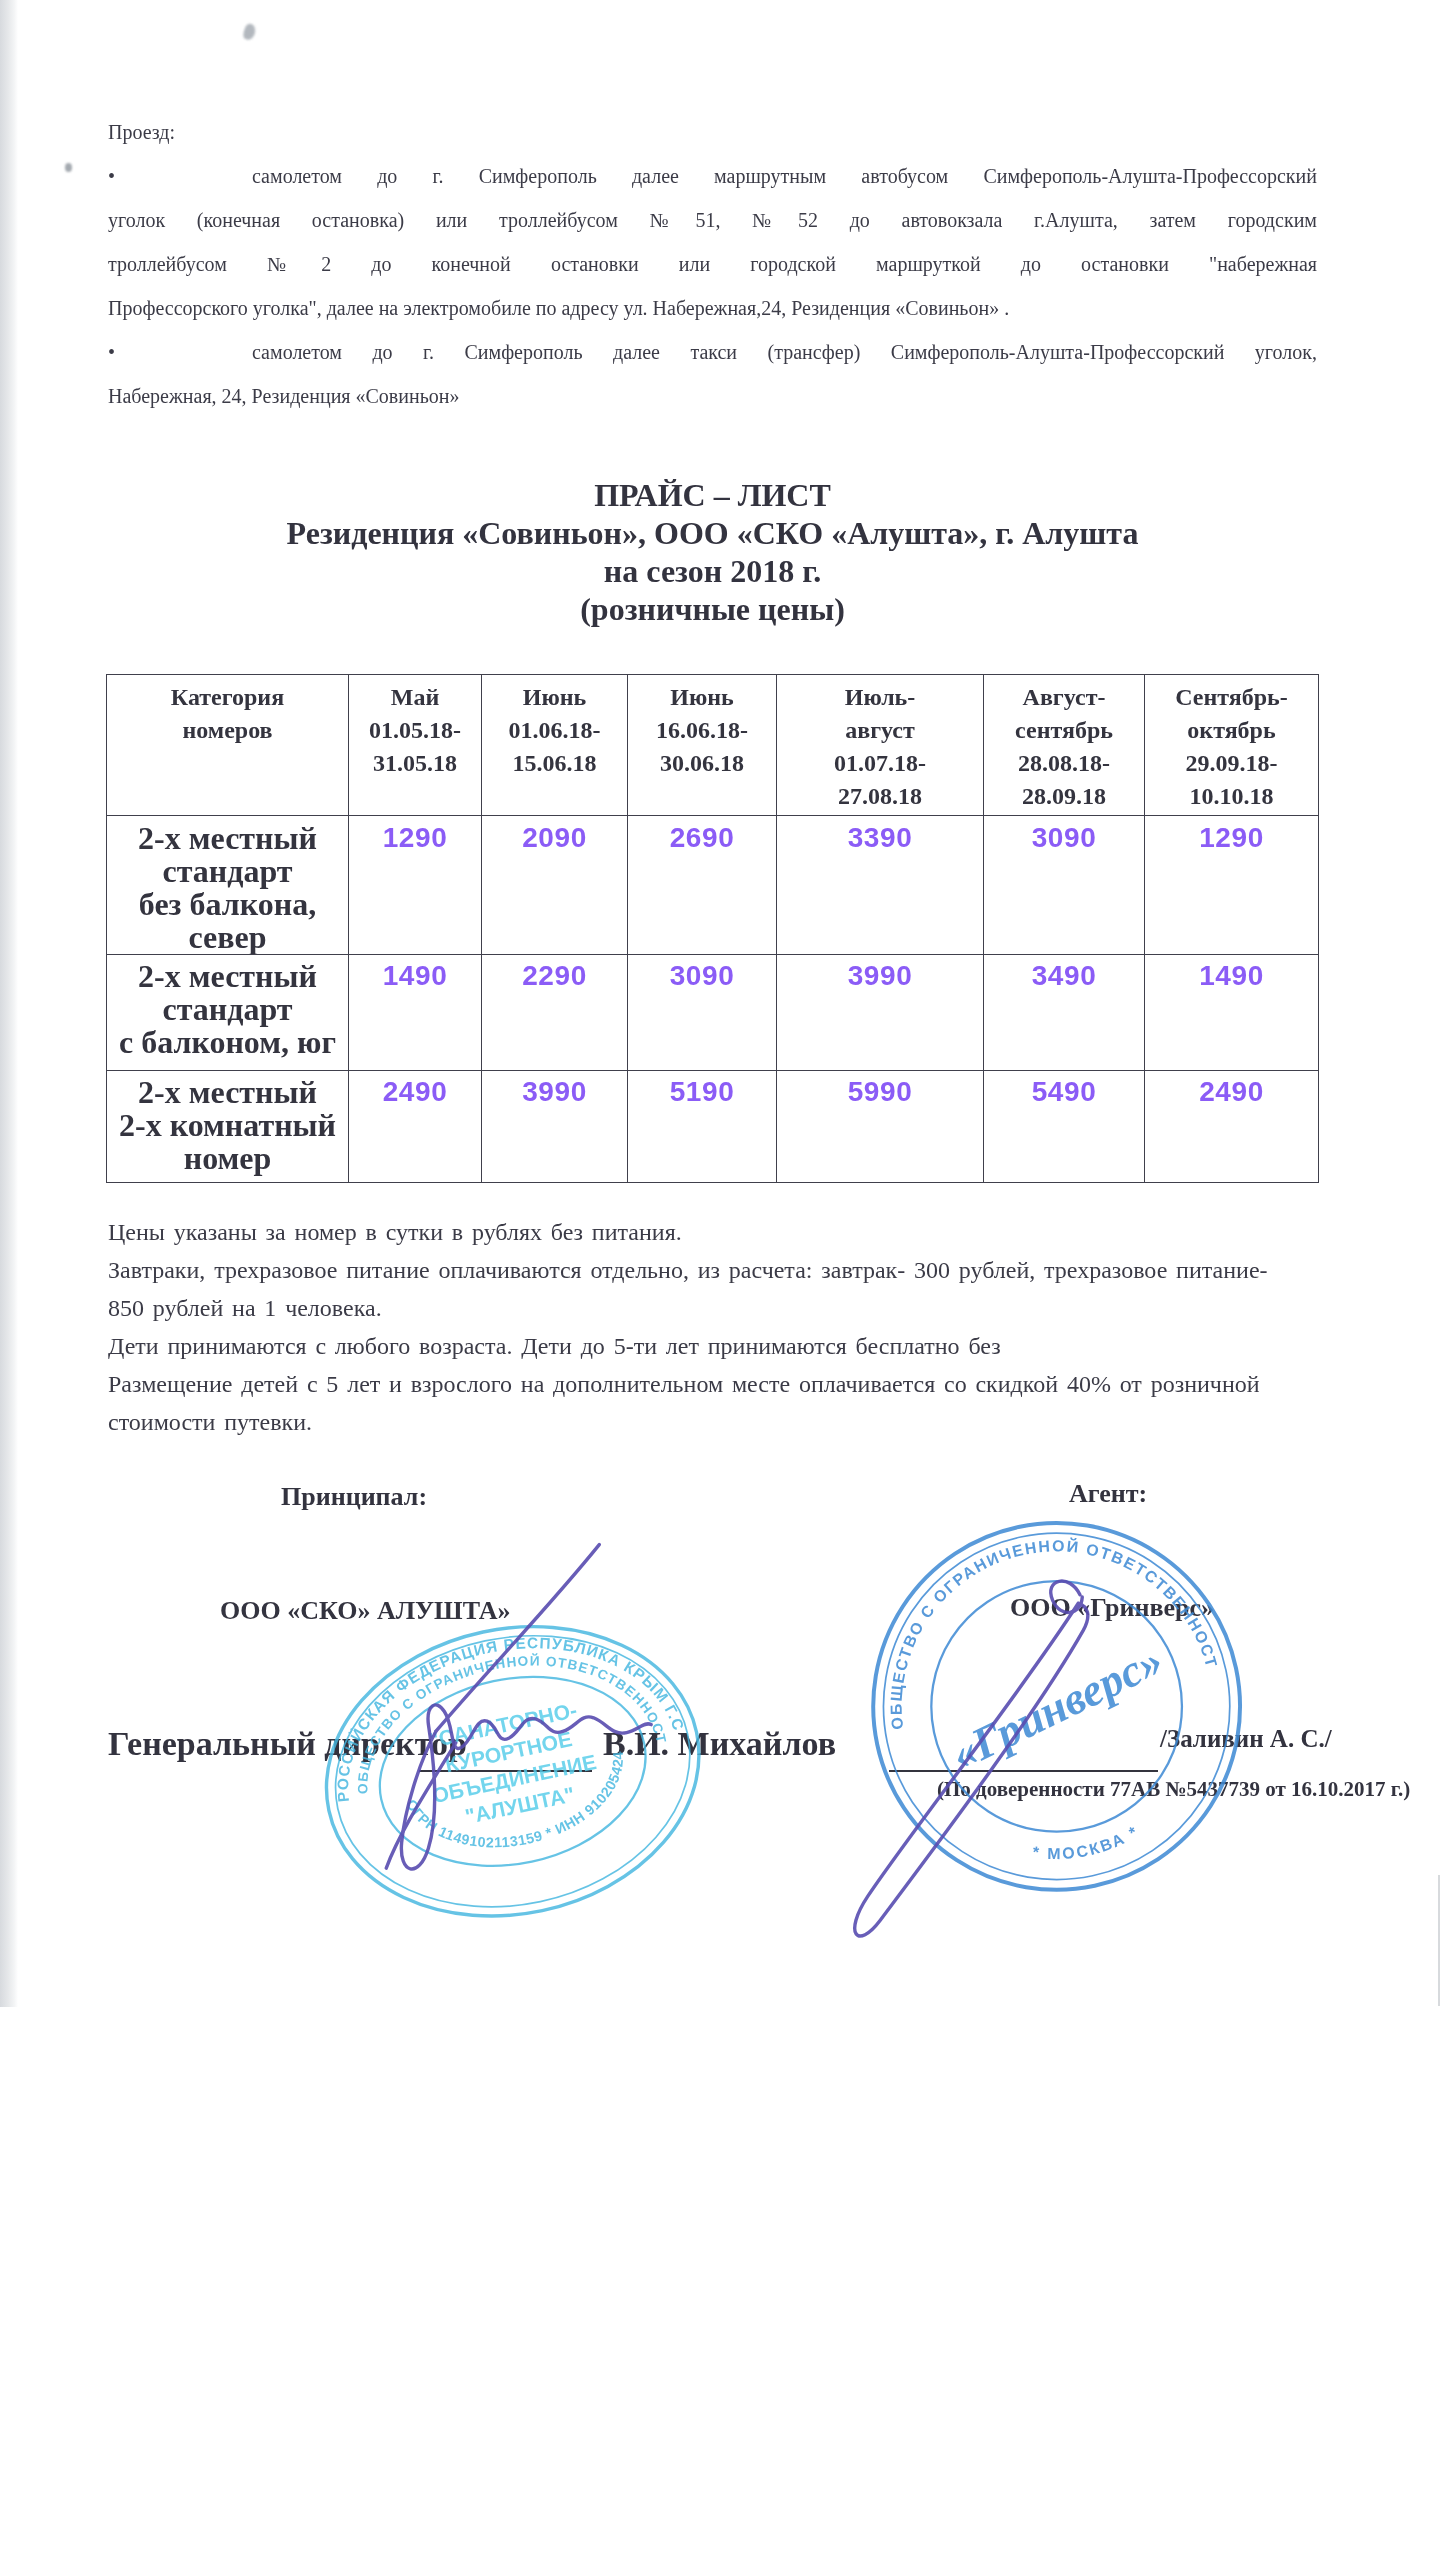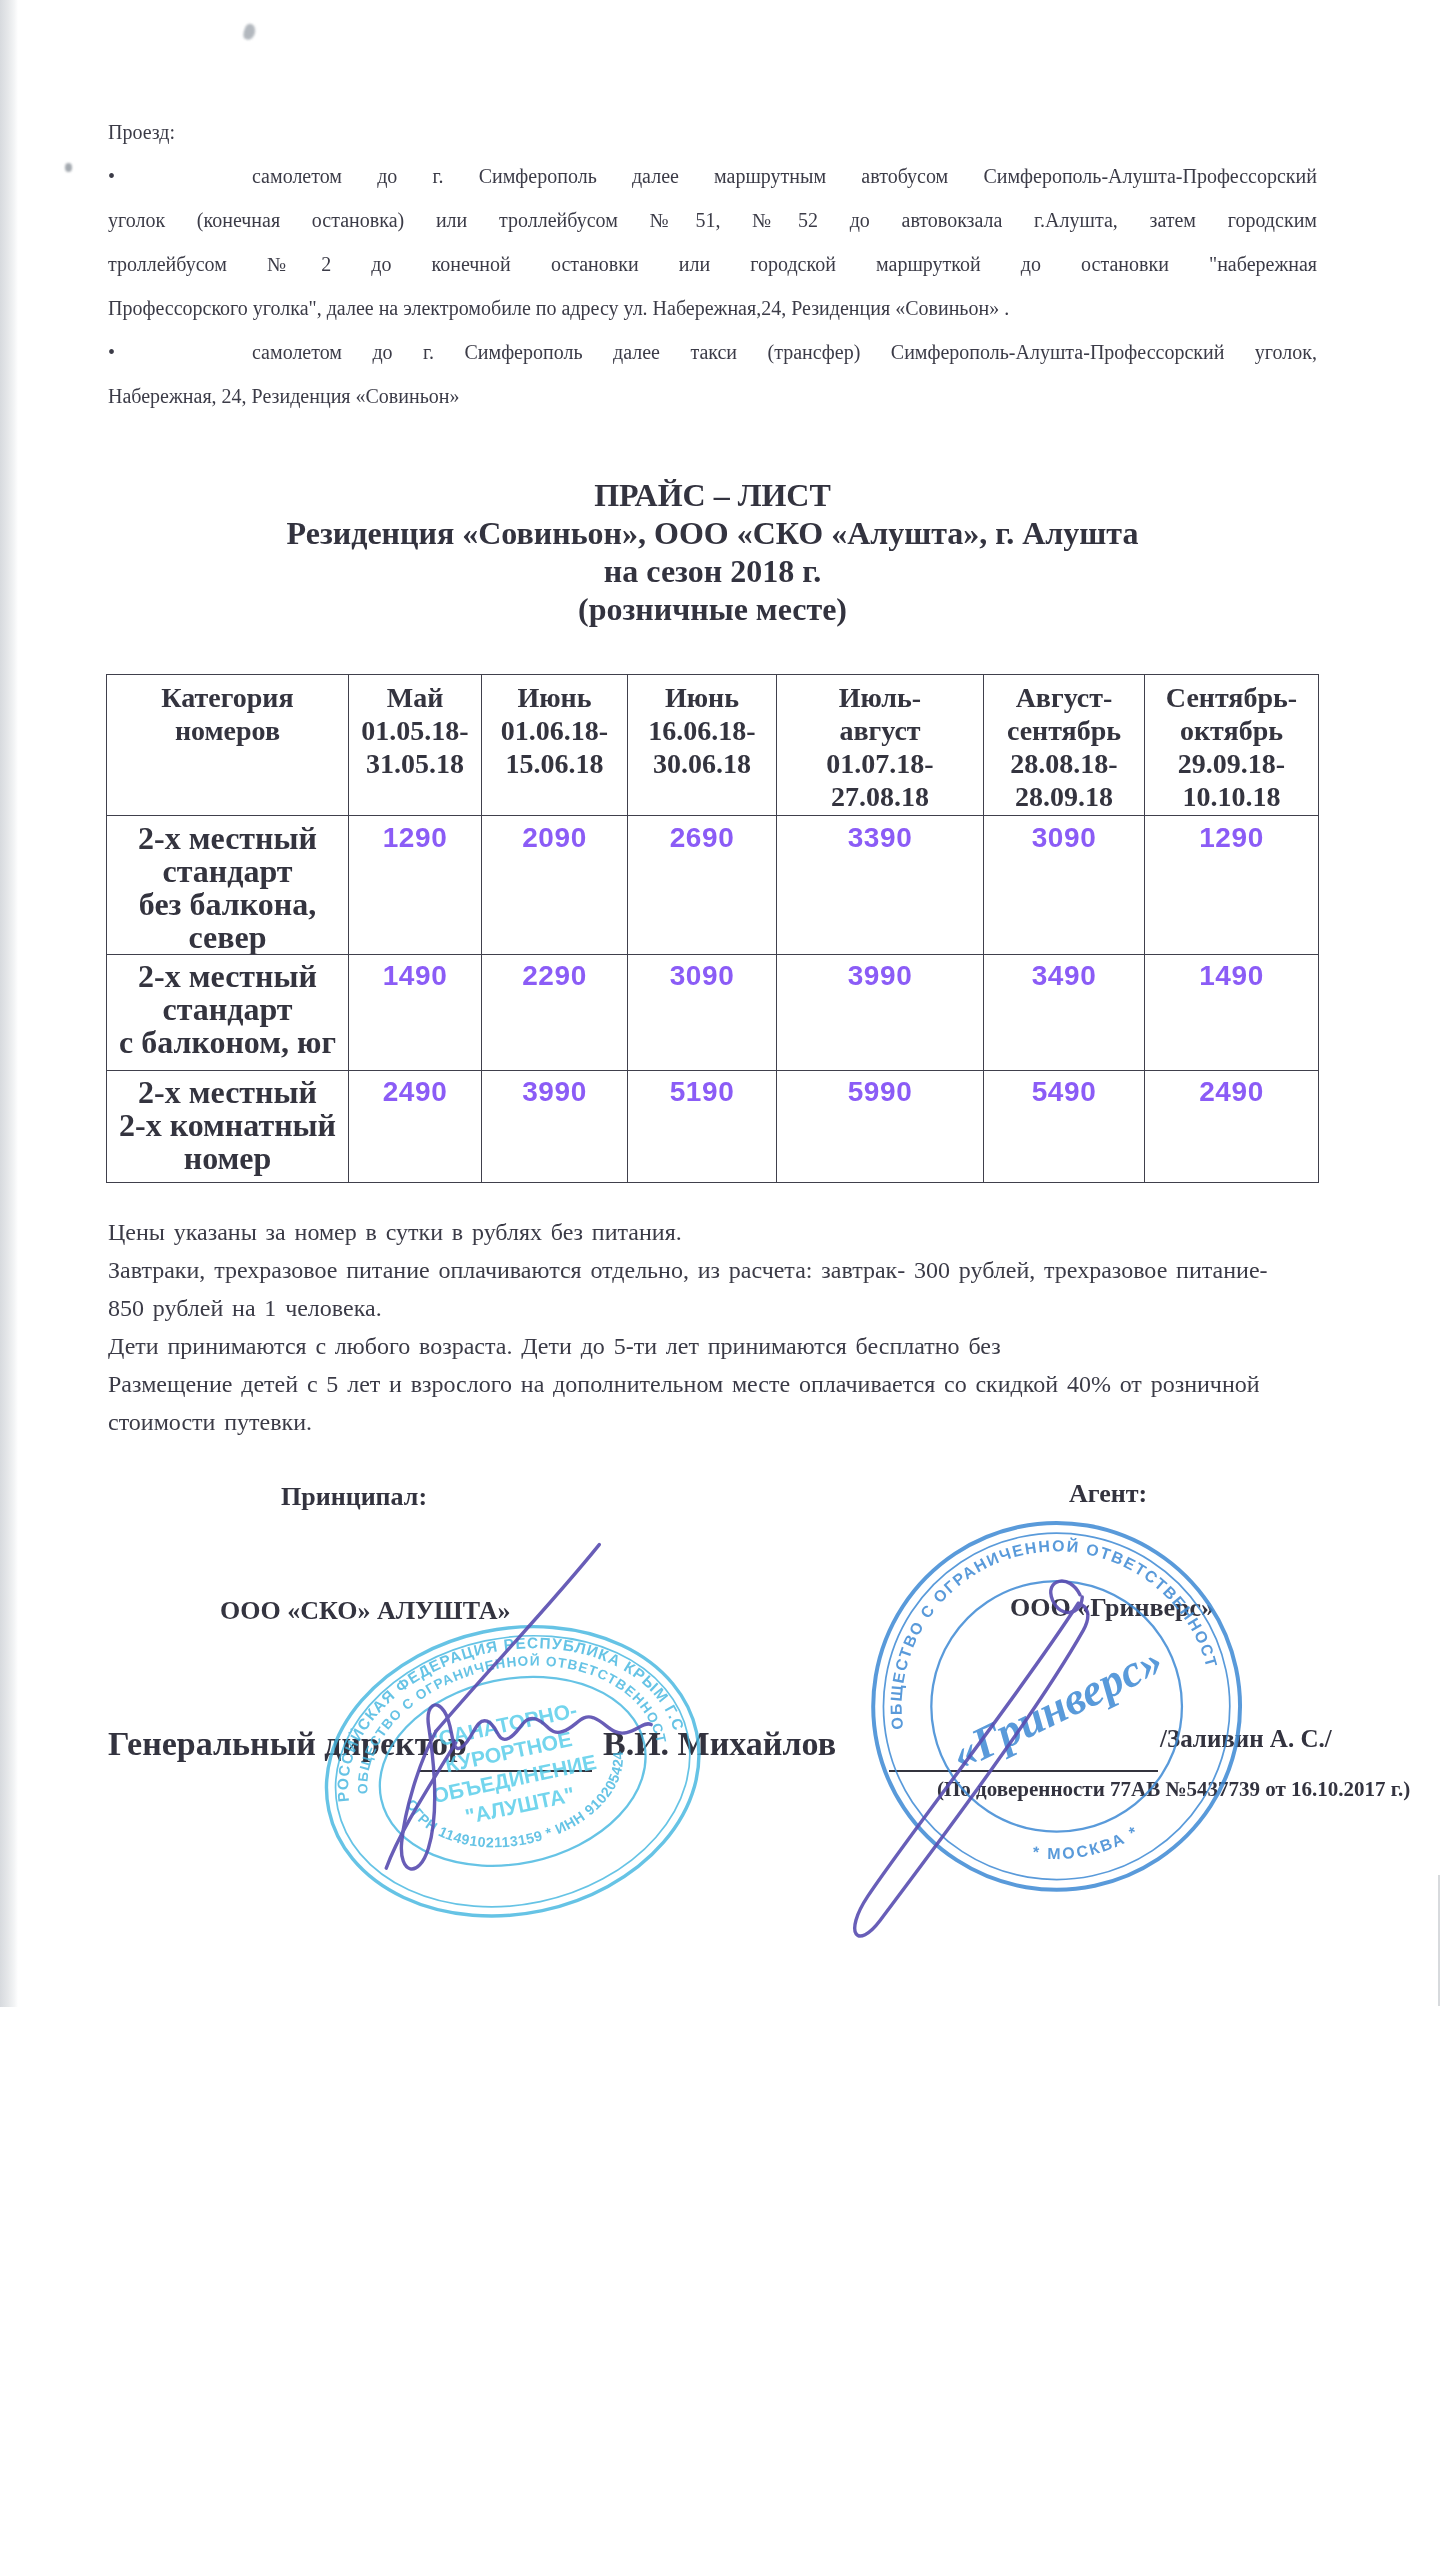--- a/index.html
+++ b/index.html
@@ -43,21 +43,21 @@
 
   
   table.price { position:absolute; left:106px; top:674px; width:1212px;
     border-collapse:collapse; table-layout:fixed; }
   table.price td { border:1.7px solid #40404c; vertical-align:top; text-align:center;
     padding:5.7px 2.3px 0 2.3px; white-space:pre-line; overflow:hidden; }
   tr.hrow { height:141px; }
   tr.r1 { height:138px; }
   tr.r2 { height:116px; }
   tr.r3 { height:112px; }
-  td.hcell { font-weight:bold; font-size:28px; line-height:33px; color:#34343f; }
+  td.hcell { font-weight:bold; font-size:24px; line-height:33px; color:#34343f; }
   td.ccell { font-weight:bold; font-size:32px; line-height:33px; color:#34343f; }
   td.pcell { font-family:"Liberation Sans", sans-serif; font-weight:bold;
     font-size:28px; letter-spacing:0.6px; color:#8b5cf6; }
 
   
   .notes { left:108px; top:1213px; width:1259px; font-size:24px; line-height:38px; word-spacing:2.8px; }
 
   
   .b45 { font-weight:bold; font-size:26px; color:#33333f; }
   .b46 { font-weight:bold; font-size:34px; color:#33333f; }
@@ -92,21 +92,21 @@
       <div class="bcell">•</div>
       <div class="btext">самолетом до г. Симферополь далее такси (трансфер) Симферополь-Алушта-Профессорский уголок,</div>
     </div>
     <div class="lline">Набережная, 24, Резиденция «Совиньон»</div>
   </div>
 
   <div class="abs title-block">
     <div>ПРАЙС – ЛИСТ</div>
     <div>Резиденция «Совиньон», ООО «СКО «Алушта», г. Алушта</div>
     <div>на сезон 2018 г.</div>
-    <div>(розничные месте)</div>
+    <div>(розничные цены)</div>
   </div>
 
   <table class="price">
     <colgroup>
       <col style="width:242px">
         <col style="width:133px">
         <col style="width:146px">
       <col style="width:149px">
         <col style="width:207px">
         <col style="width:161px">

